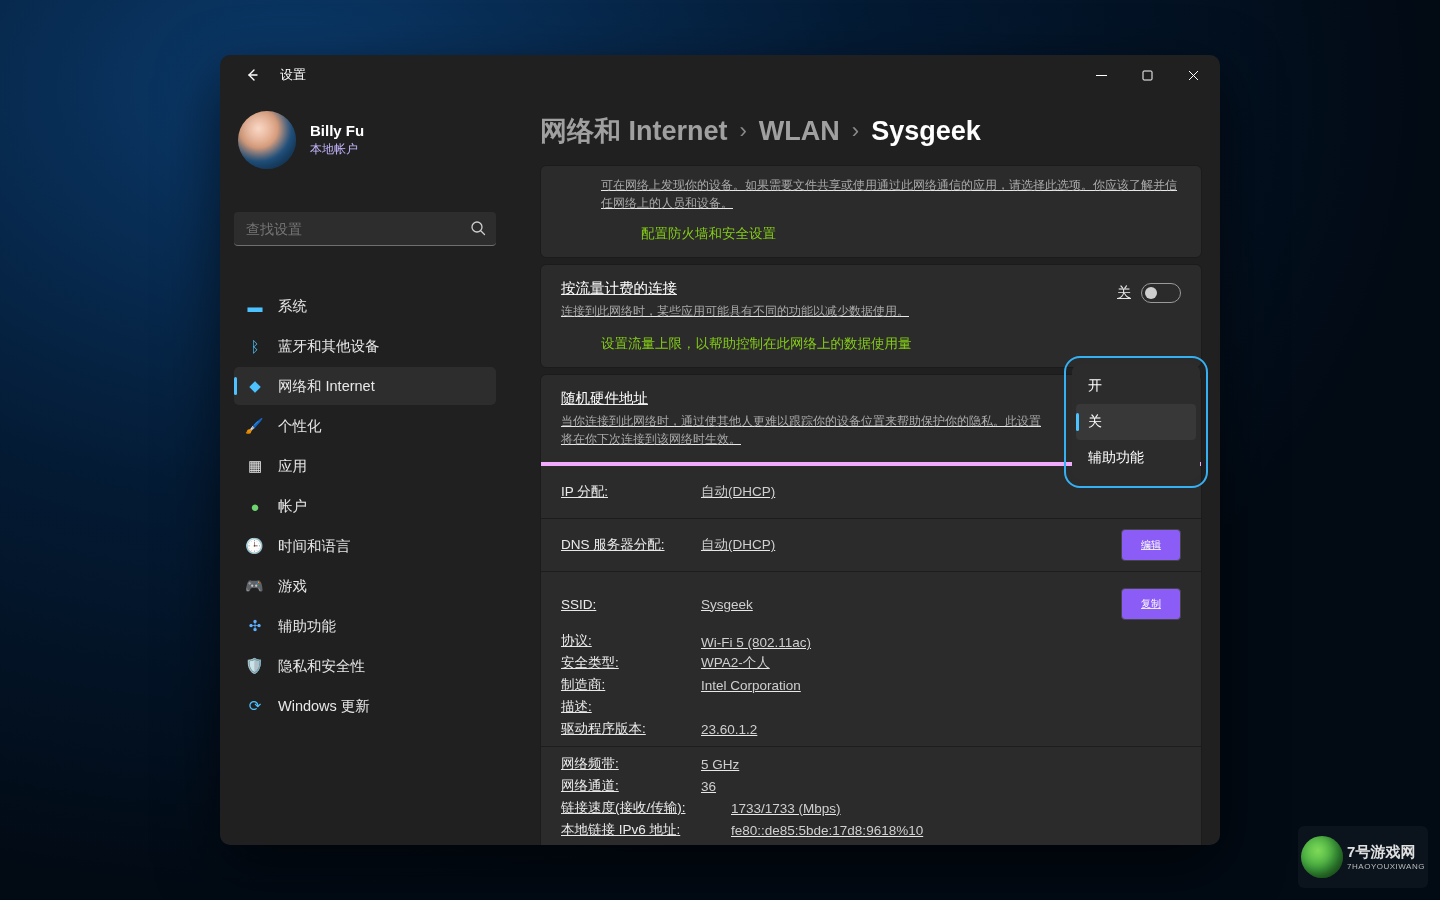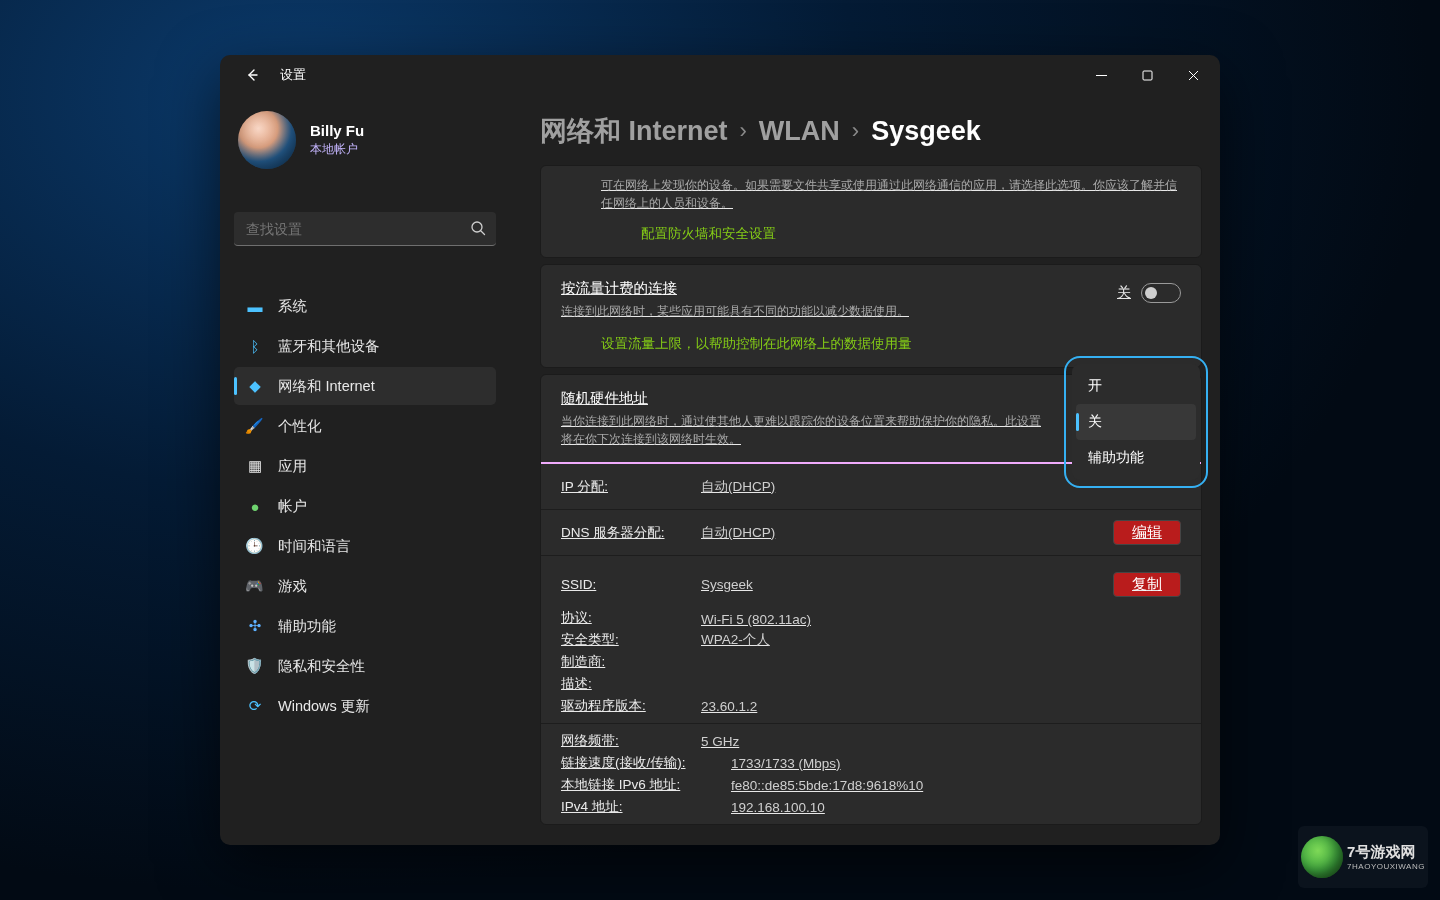--- a/index.html
+++ b/index.html
@@ -61,21 +61,21 @@
 .toggle-state { font-size:14px; color:#eaeaea; }
 .toggle {
   width:40px; height:20px; border-radius:10px; border:1px solid #9a9a9a; background:#2b2b2b;
   position:relative; cursor:pointer;
 }
 .toggle .knob { width:12px; height:12px; border-radius:50%; background:#cfcfcf; position:absolute; top:3px; left:3px; }
 .info-row { display:flex; align-items:center; padding:10px 20px; }
 .info-row .k { width:140px; font-size:13.5px; color:#eaeaea; }
 .info-row .v { flex:1; font-size:13.5px; color:#cfcfcf; }
 .btn {
-  min-width:60px; padding:2px 18px; font-size:15px; color:#fff; background:#b91c1c;
+  min-width:60px; padding:8px 18px; font-size:10px; color:#fff; background:#8b5cf6;
   border:1px solid #454545; border-radius:4px; cursor:pointer;
 }
 .dropdown {
   position:absolute; top:205px; right:20px; background:#2c2c2c; border-radius:8px;
   padding:4px; width:128px; z-index:10;
   outline: 2px solid #35b0f2; outline-offset: 6px; 
 }
 .dropdown .opt {
   padding:9px 12px; font-size:14px; color:#fff; border-radius:4px; cursor:pointer; position:relative;
 }
@@ -237,21 +237,21 @@
 
         <div class="card">
           <div class="seg">
             <div class="labels">
               <div class="seg-title">随机硬件地址</div>
               <div class="seg-desc">当你连接到此网络时，通过使其他人更难以跟踪你的设备位置来帮助保护你的隐私。此设置将在你下次连接到该网络时生效。</div>
             </div>
             <div style="width:110px"></div>
           </div>
 
-          <div class="info-row bt" style="border-top:2px solid #f0abfc;">
+          <div class="info-row bt" style="border-top:4px solid #f0abfc;">
             <div class="k">IP 分配:</div>
             <div class="v">自动(DHCP)</div>
             <button class="btn" style="visibility:hidden">编辑</button>
           </div>
           <div class="info-row" style="border-top:1px solid #1d1d1d;">
             <div class="k">DNS 服务器分配:</div>
             <div class="v">自动(DHCP)</div>
             <button class="btn">编辑</button>
           </div>
 
@@ -264,33 +264,38 @@
             <div class="info-row" style="padding-top:2px;padding-bottom:2px;align-items:flex-end;">
               <div class="k">协议:</div>
               <div class="v">Wi-Fi 5 (802.11ac)</div>
             </div>
             <div class="info-row" style="padding-top:2px;padding-bottom:2px;">
               <div class="k">安全类型:</div>
               <div class="v">WPA2-个人</div>
             </div>
             <div class="info-row" style="padding-top:2px;padding-bottom:2px;">
               <div class="k">制造商:</div>
+              <div class="v">Intel Corporation</div>
             </div>
             <div class="info-row" style="padding-top:2px;padding-bottom:2px;">
               <div class="k">描述:</div>
             </div>
             <div class="info-row" style="padding-top:2px;padding-bottom:2px;">
               <div class="k">驱动程序版本:</div>
               <div class="v">23.60.1.2</div>
             </div>
           </div>
           <div style="border-top:1px solid #1d1d1d; padding:6px 0">
             <div class="info-row" style="padding-top:2px;padding-bottom:2px;">
               <div class="k">网络频带:</div>
               <div class="v">5 GHz</div>
+            </div>
+            <div class="info-row" style="padding-top:2px;padding-bottom:2px;">
+              <div class="k">网络通道:</div>
+              <div class="v">36</div>
             </div>
             <div class="info-row" style="padding-top:2px;padding-bottom:2px;">
               <div class="k" style="width:170px">链接速度(接收/传输):</div>
               <div class="v">1733/1733 (Mbps)</div>
             </div>
             <div class="info-row" style="padding-top:2px;padding-bottom:2px;">
               <div class="k" style="width:170px">本地链接 IPv6 地址:</div>
               <div class="v">fe80::de85:5bde:17d8:9618%10</div>
             </div>
             <div class="info-row" style="padding-top:2px;padding-bottom:2px;">

